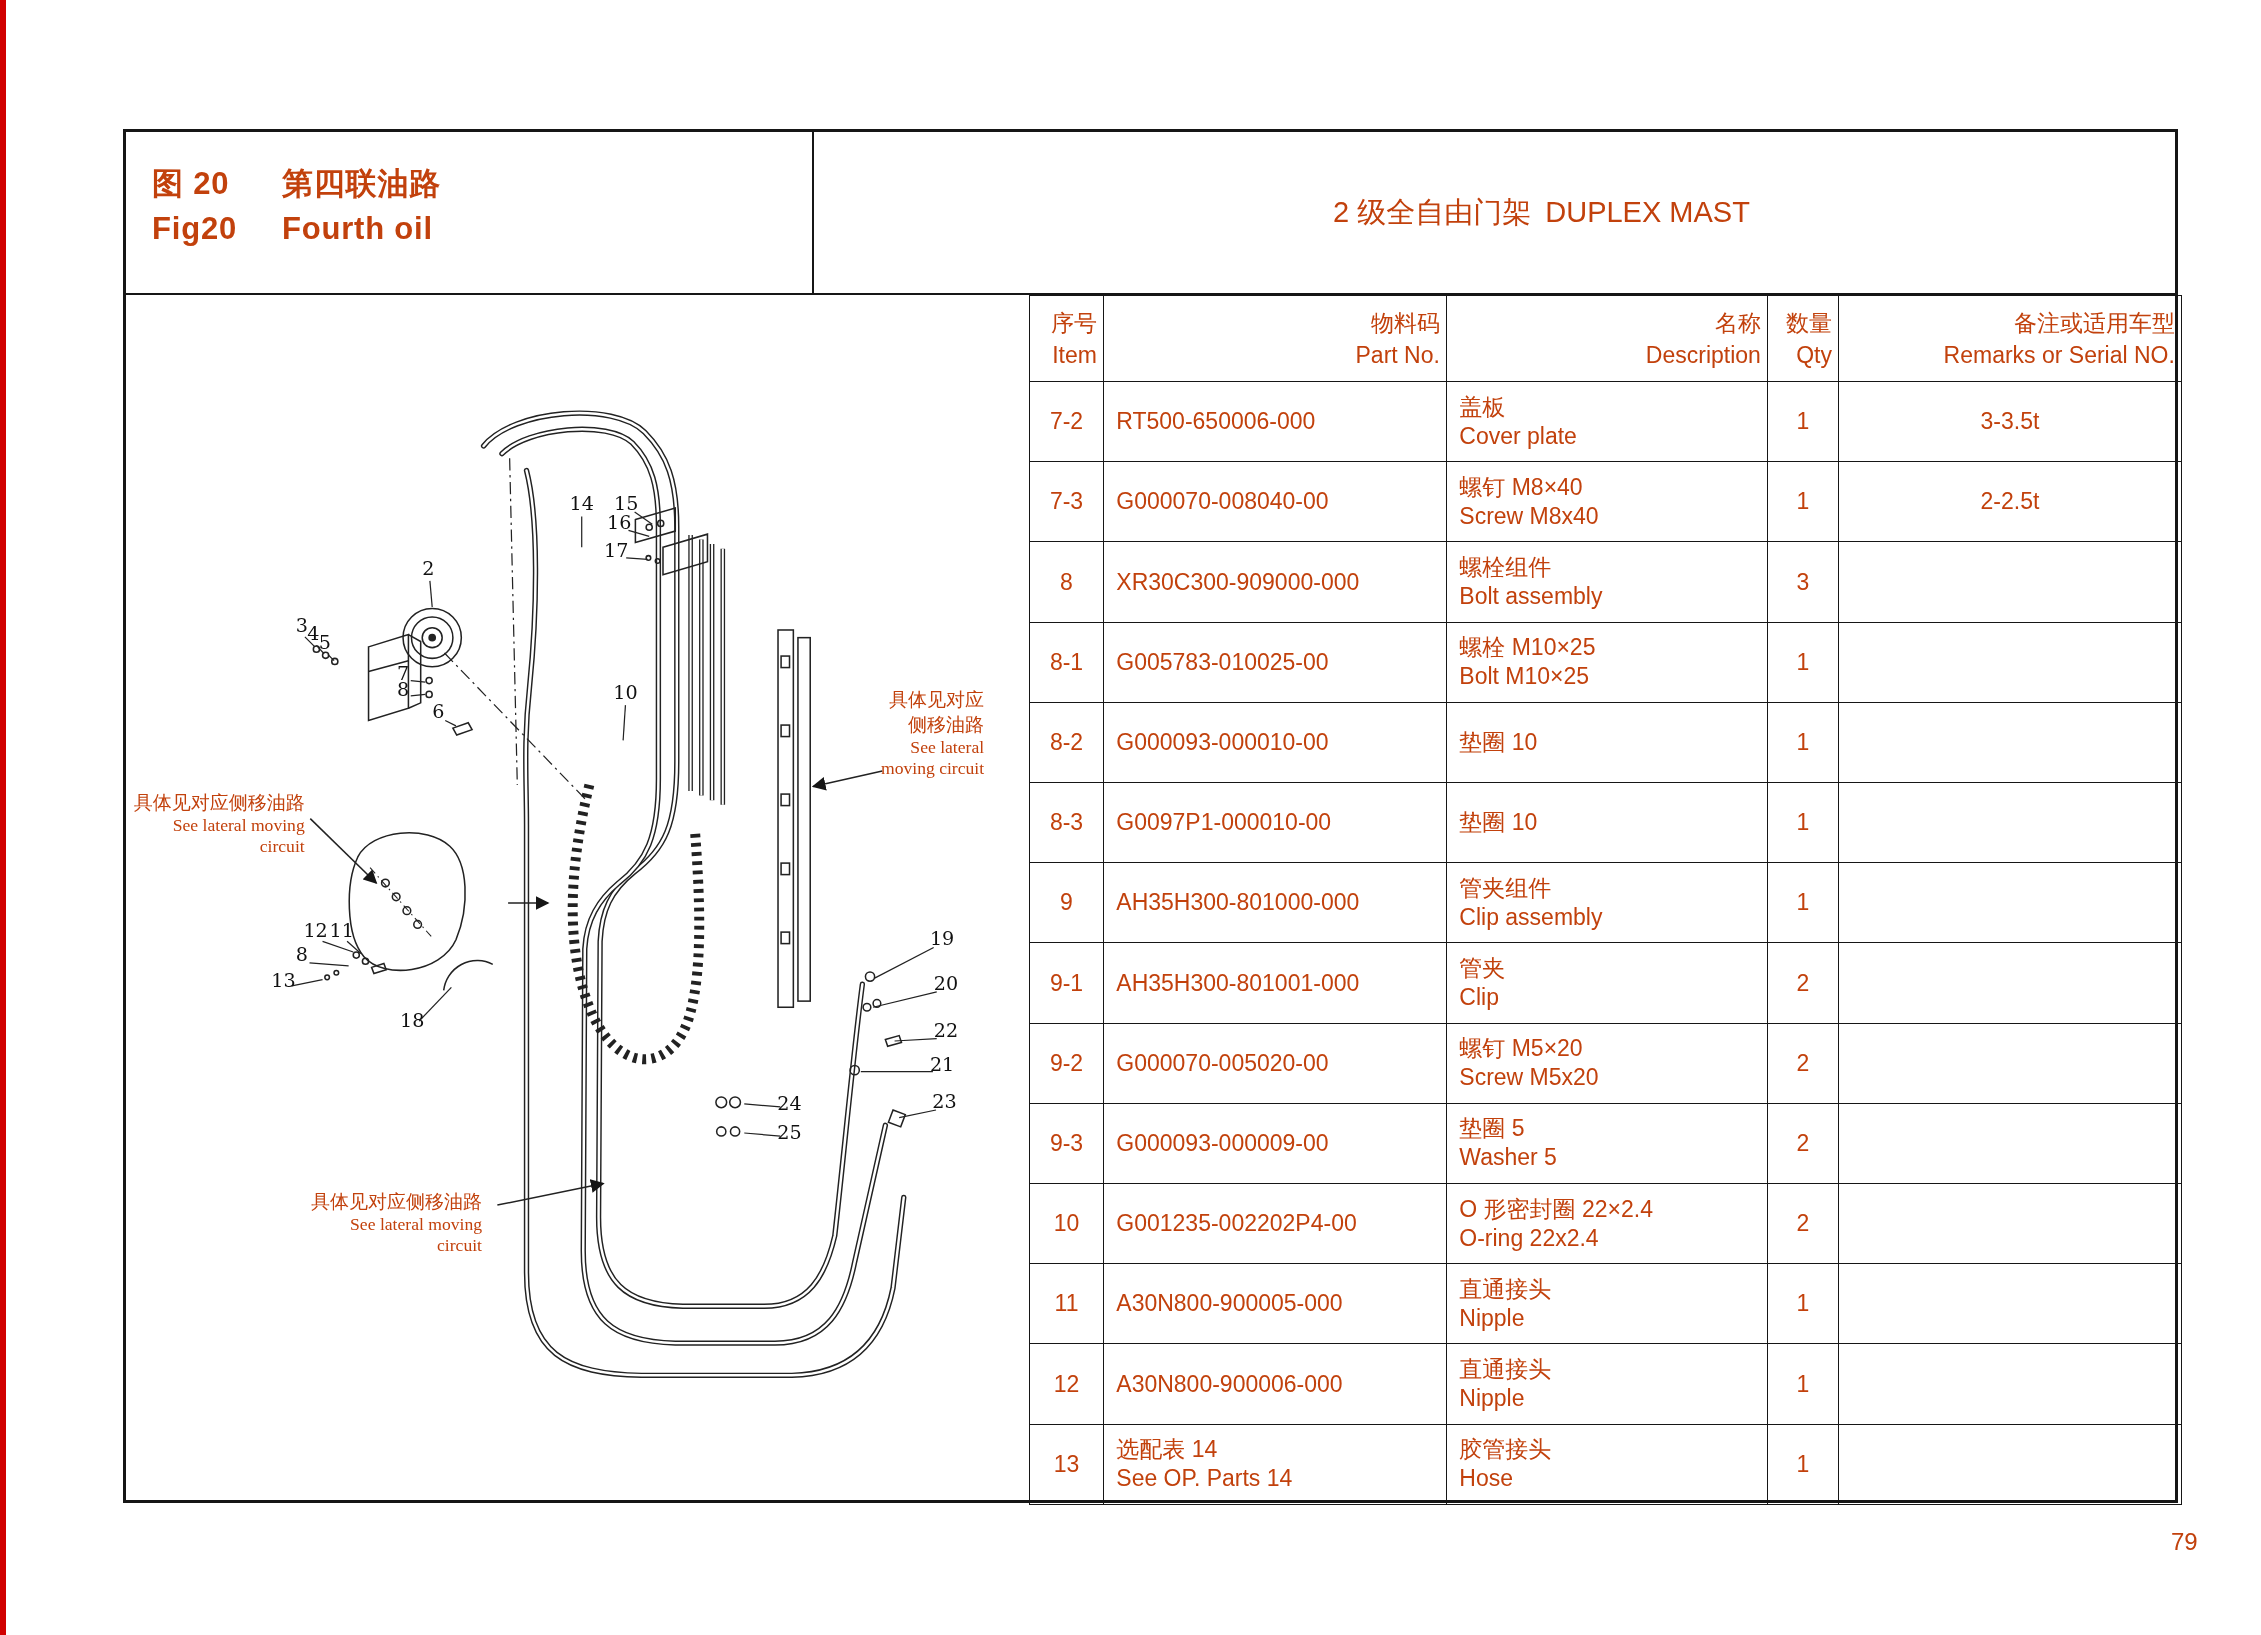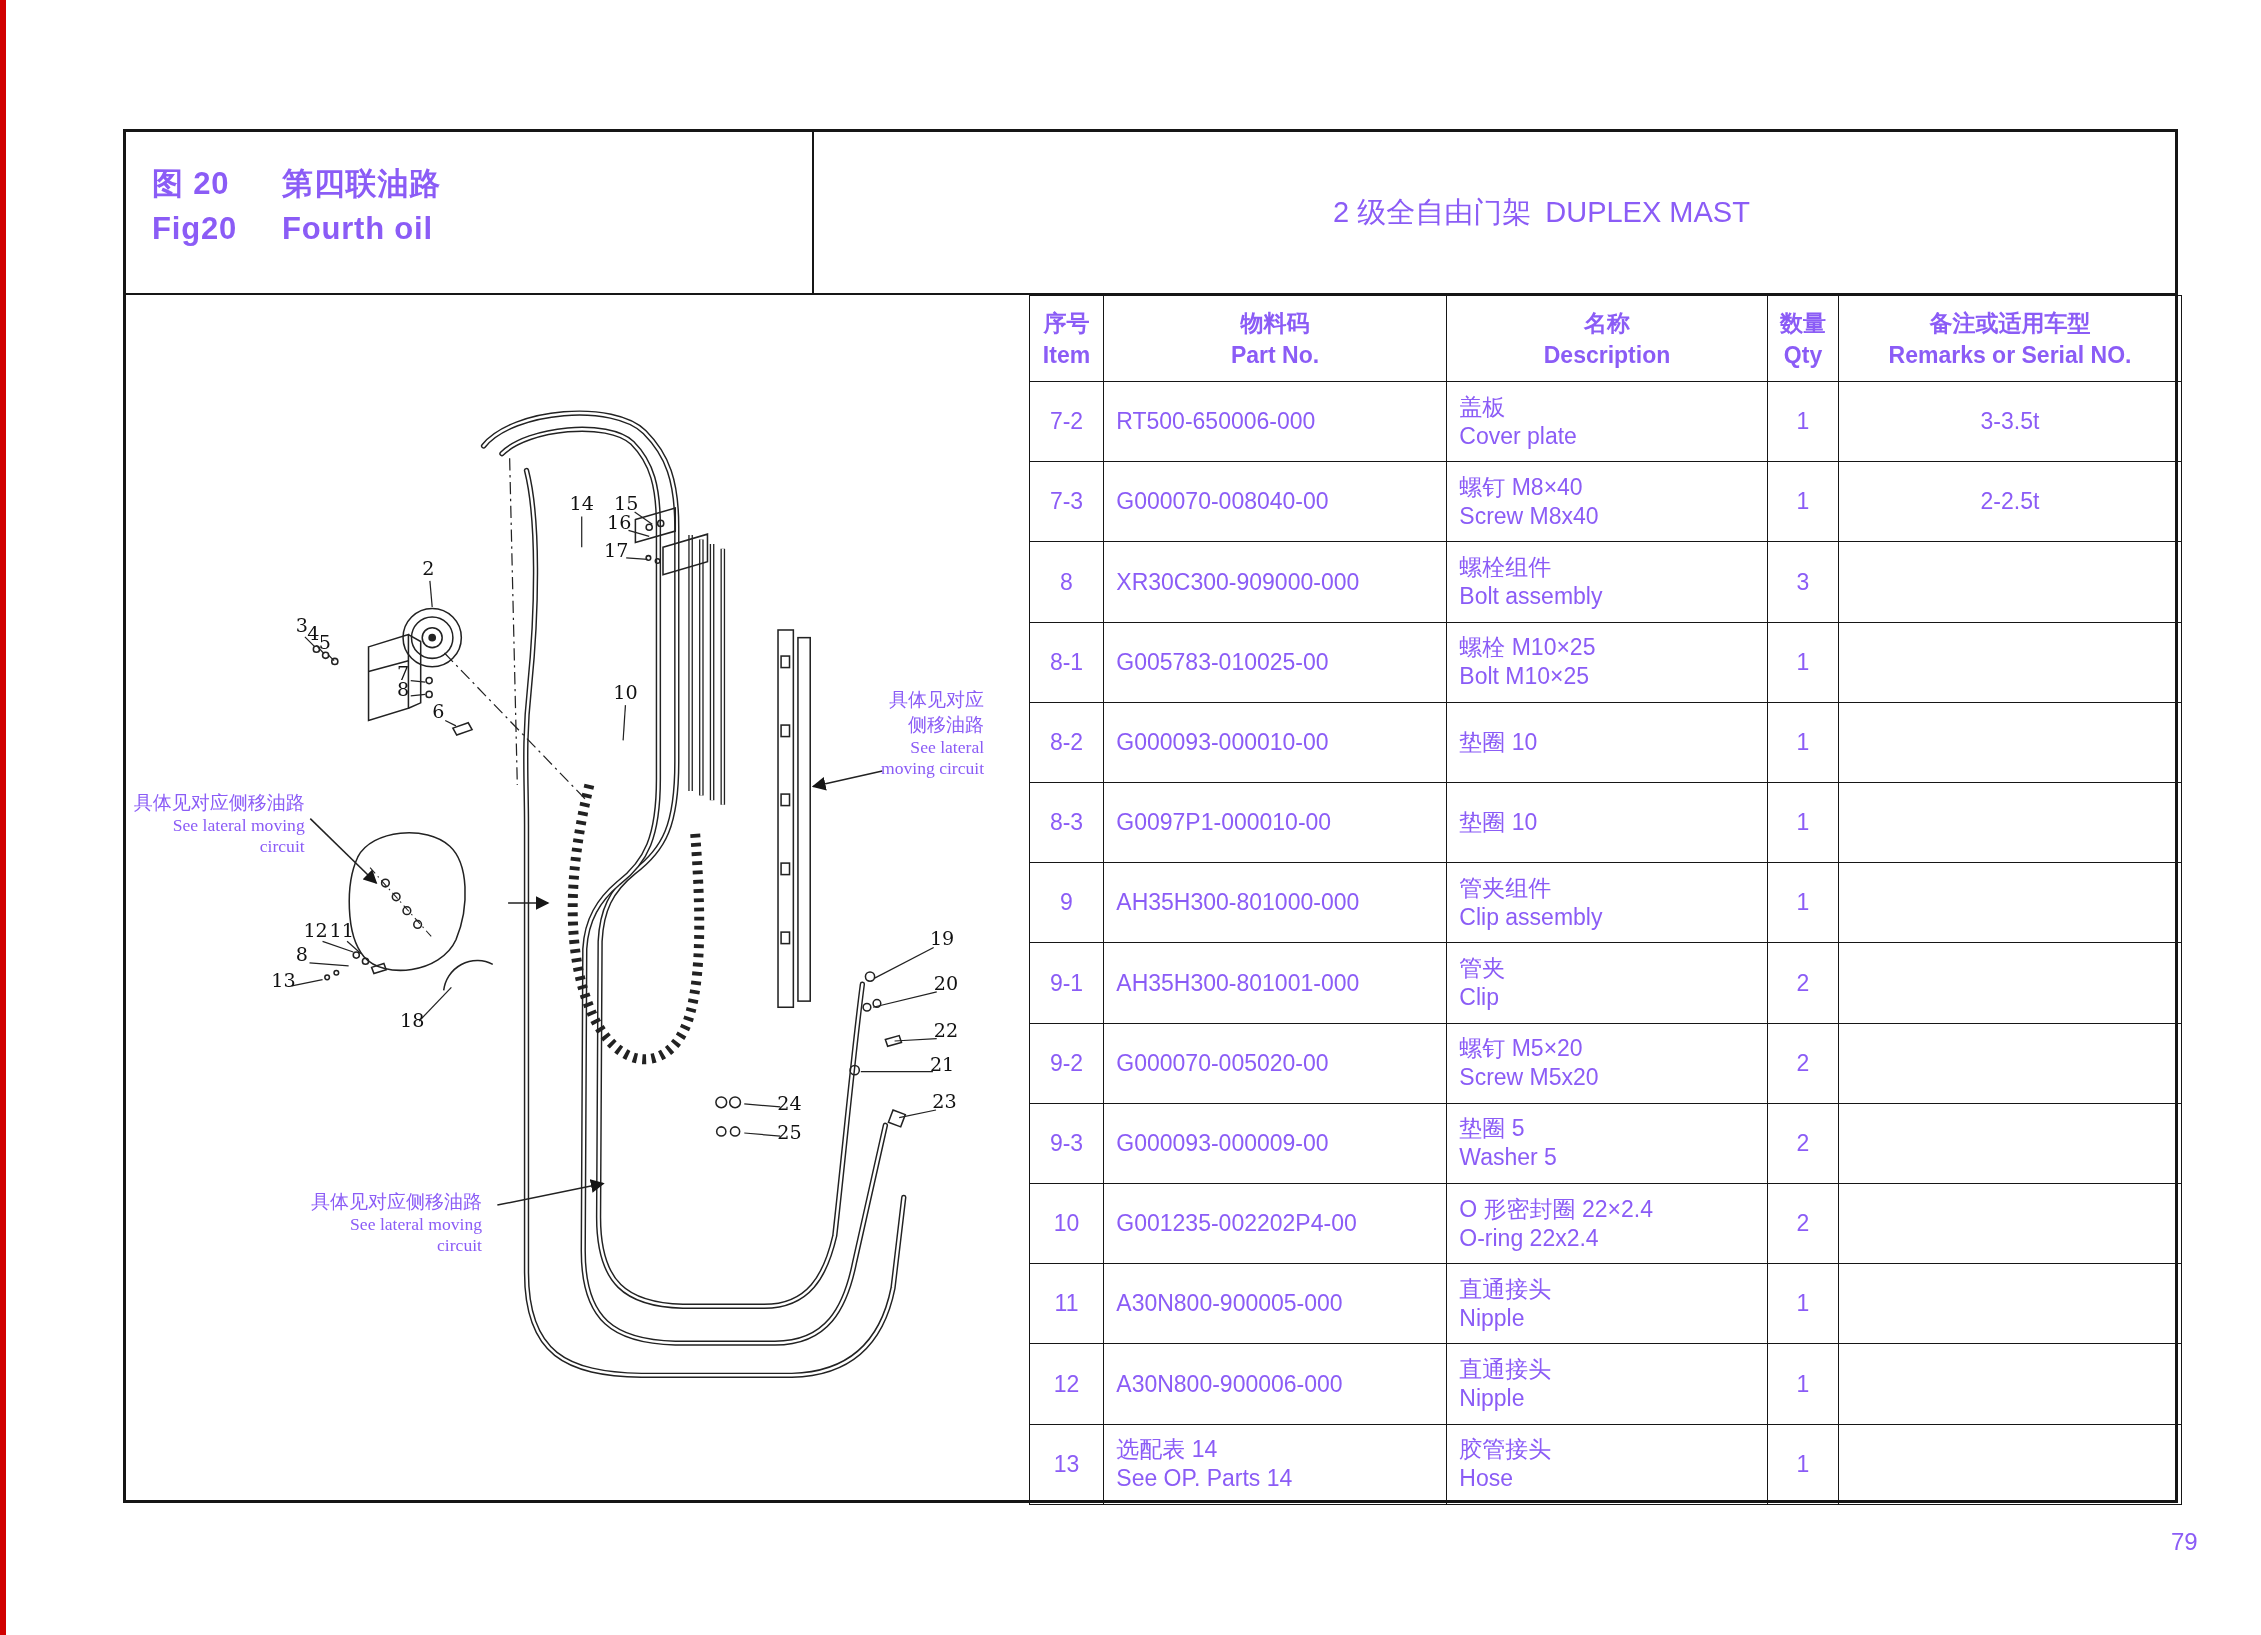--- a/index.html
+++ b/index.html
@@ -1,37 +1,37 @@
 <!DOCTYPE html>
 <html style="font-size:12.3px"><head>
 <meta charset="utf-8">
 <title>Fig20 Fourth oil — Duplex Mast Parts Page</title>
 <style>
   html,body{margin:0;padding:0;background:#ffffff;}
   .page{position:relative;width:2261px;height:1635px;background:#ffffff;
-        font-family:"Liberation Sans",sans-serif;color:#8b5cf6;overflow:hidden;}
+        font-family:"Liberation Sans",sans-serif;color:#c2410c;overflow:hidden;}
   .edge-stripe{position:absolute;left:0;top:0;width:6.1px;height:1635px;background:#d10000;}
   .sheet{position:absolute;left:123px;top:129px;width:2055px;height:1374px;border:3.8px solid #161616;box-sizing:border-box;}
   .header-rule{position:absolute;left:0;top:161px;width:100%;border-top:2.3px solid #161616;}
   .header-divider{position:absolute;left:686px;top:0;height:161px;border-left:2.3px solid #161616;}
   .fig-block{position:absolute;left:26px;top:35px;display:grid;grid-template-columns:130px auto;row-gap:10.7px;
              font-size:31px;font-weight:bold;letter-spacing:0.8px;line-height:34px;}
   .mast-title{position:absolute;left:688px;top:0;width:1359px;height:161px;display:flex;align-items:center;
               justify-content:center;gap:14px;font-size:29px;margin-left:48px;}
   .diagram{position:absolute;left:0;top:156px;width:903px;height:1210px;text-align:right;}
   .diagram svg{position:absolute;left:0;top:0;}
   .note{position:absolute;}
   .note .cn{font-size:19px;line-height:25px;}
   .note .en{font-family:Liberation Serif, serif;font-size:17.6px;line-height:21px;}
   table.parts{position:absolute;left:903px;top:163px;width:1152px;height:1210px;border-collapse:collapse;
               table-layout:fixed;font-size:23px;}
   .parts th,.parts td{border:1.5px solid #161616;padding:0 12.3px;vertical-align:middle;box-sizing:border-box;}
   .parts thead tr{height:86px;}
   .parts tbody tr{height:77px;}
-  .parts th{font-weight:bold;text-align:center;line-height:32px;padding:0 6.1px;}
+  .parts th{font-weight:normal;text-align:right;line-height:32px;padding:0 6.1px;}
   .c{text-align:center;}
   .l{text-align:left;}
   .parts td .line{line-height:29px;}
   .page-number{position:absolute;left:2126px;top:1528px;font-size:24px;margin-left:45px;}
   
   .to{fill:none;stroke:#222;stroke-width:7;stroke-linecap:round;stroke-linejoin:round;}
   .ti{fill:none;stroke:#fff;stroke-width:3.2;stroke-linecap:round;stroke-linejoin:round;}
   .po{fill:none;stroke:#222;stroke-width:6;}
   .pi{fill:none;stroke:#fff;stroke-width:2.6;}
   .chain{fill:none;stroke:#222;stroke-width:13;stroke-dasharray:5 7;}

